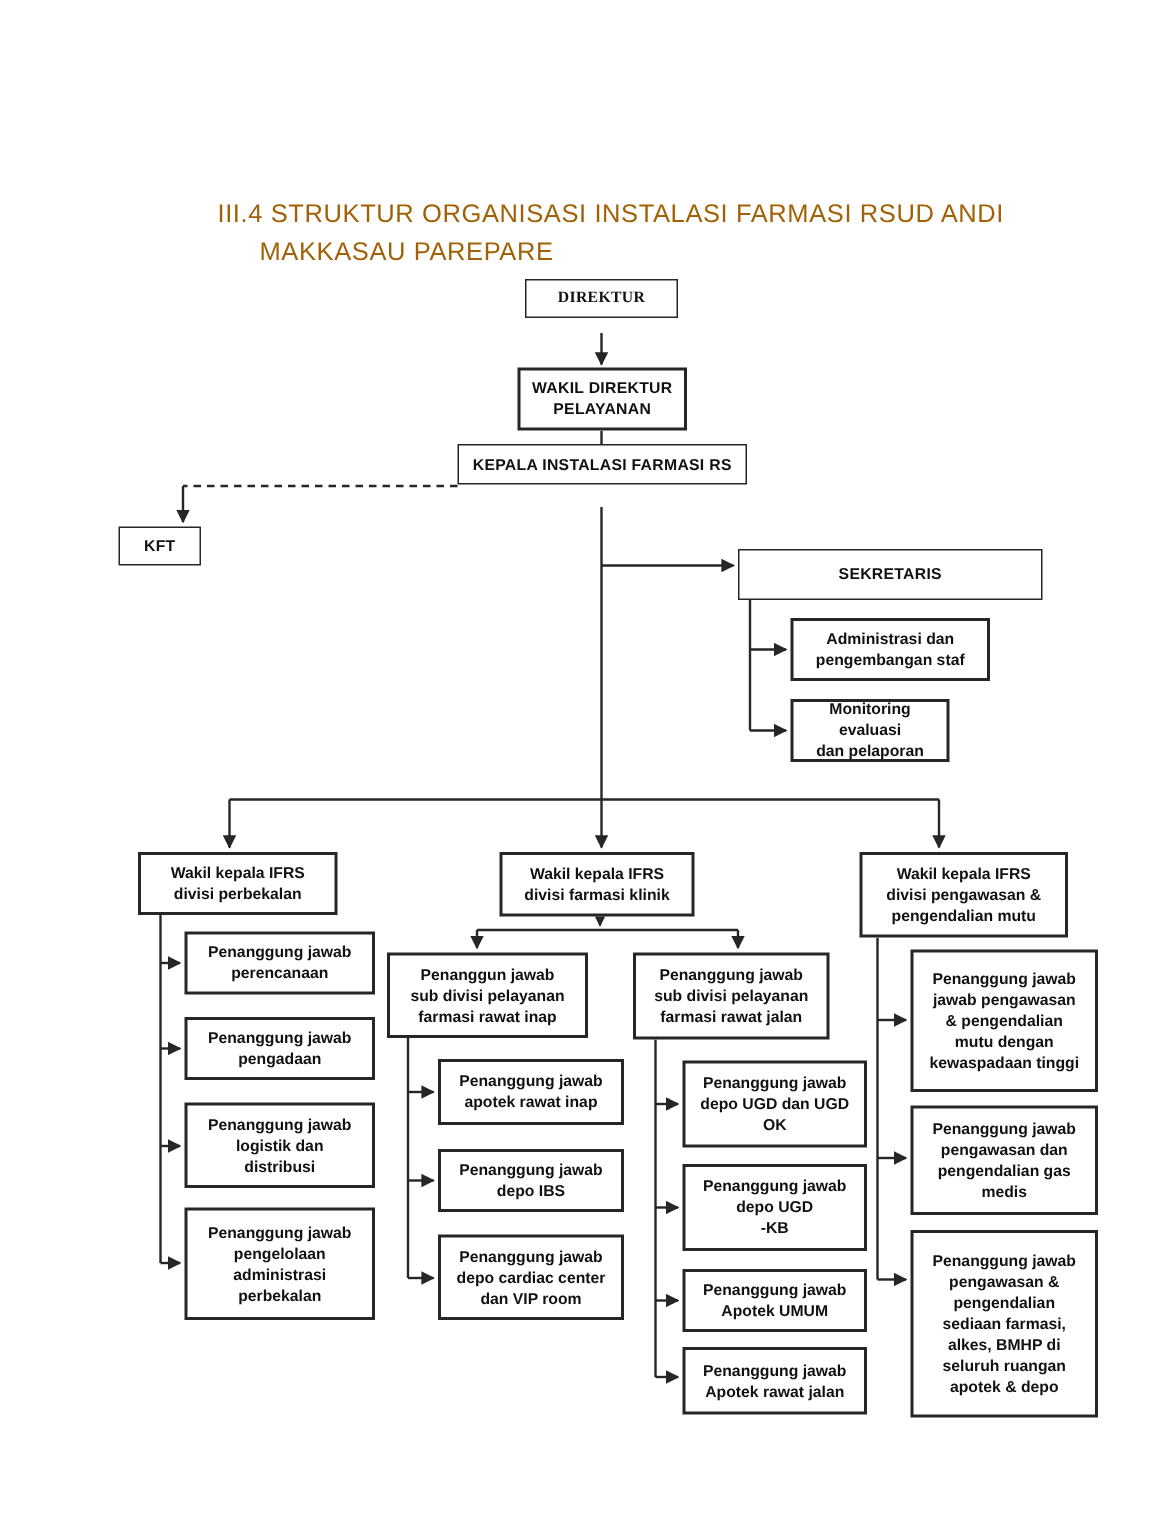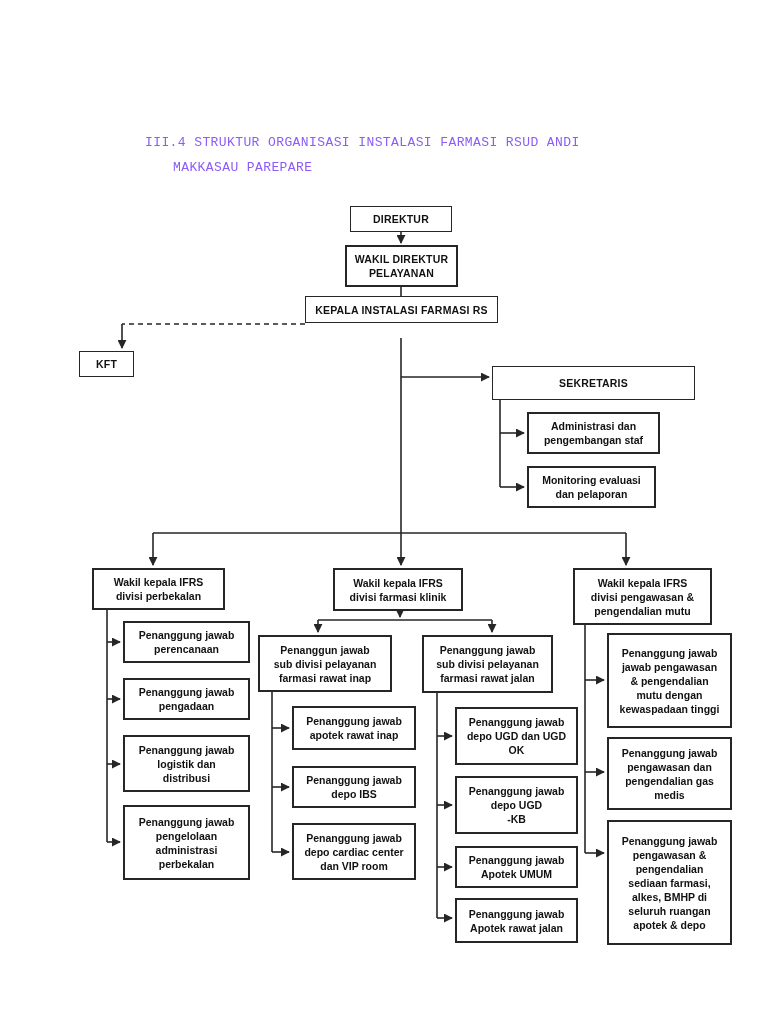--- a/index.html
+++ b/index.html
@@ -2,21 +2,21 @@
 <html><head>
 <meta charset="utf-8">
 <style>
   html,body{margin:0;padding:0;background:#ffffff;}
   #canvas{
     position:relative;width:768px;height:1024px;background:#ffffff;
     font-family:"Liberation Sans",sans-serif;overflow:hidden;
   }
   #title{
     position:absolute;left:145px;top:130px;
-    font-family:Liberation Mono, monospace;font-size:13px;color:#8b5cf6;
+    font-family:Liberation Sans, sans-serif;font-size:17px;color:#a16207;
     letter-spacing:0.4px;line-height:25px;
   }
   #title .t2{margin-left:28px;}
   svg.wires{position:absolute;left:0;top:0;z-index:1;}
   .node{
     position:absolute;z-index:2;background:#ffffff;border:2px solid #262626;
     display:flex;align-items:center;justify-content:center;text-align:center;
     font-weight:bold;font-size:10.5px;line-height:14px;color:#111111;
     white-space:pre-line;box-sizing:border-box;padding:2px 3px;
   }
@@ -80,30 +80,30 @@
       <line x1="437" y1="867" x2="452" y2="867" marker-end="url(#arr)"></line>
       <line x1="437" y1="918" x2="452" y2="918" marker-end="url(#arr)"></line>
 
       <line x1="585" y1="625" x2="585" y2="853"></line>
       <line x1="585" y1="680" x2="604" y2="680" marker-end="url(#arr)"></line>
       <line x1="585" y1="772" x2="604" y2="772" marker-end="url(#arr)"></line>
       <line x1="585" y1="853" x2="604" y2="853" marker-end="url(#arr)"></line>
     </g>
   </svg>
 
-  <div class="node caps" style="left:350px;top:206px;width:102px;height:26px;border-width:1.5px;">DIREKTUR</div>
+  <div class="node caps" style="left:350px;top:186px;width:102px;height:26px;border-width:1.5px;font-family:Liberation Serif, serif;">DIREKTUR</div>
   <div class="node caps" style="left:345px;top:245px;width:113px;height:42px;">WAKIL DIREKTUR
 PELAYANAN</div>
   <div class="node caps" style="left:305px;top:296px;width:193px;height:27px;border-width:1.5px;">KEPALA INSTALASI FARMASI RS</div>
   <div class="node caps" style="left:79px;top:351px;width:55px;height:26px;border-width:1.5px;">KFT</div>
 
   <div class="node caps" style="left:492px;top:366px;width:203px;height:34px;border-width:1.5px;">SEKRETARIS</div>
   <div class="node" style="left:527px;top:412px;width:133px;height:42px;">Administrasi dan
 pengembangan staf</div>
-  <div class="node" style="left:527px;top:466px;width:129px;height:42px;">Monitoring evaluasi
+  <div class="node" style="left:527px;top:466px;width:106px;height:42px;">Monitoring evaluasi
 dan pelaporan</div>
 
   <div class="node" style="left:92px;top:568px;width:133px;height:42px;">Wakil kepala IFRS
 divisi perbekalan</div>
   <div class="node" style="left:333px;top:568px;width:130px;height:43px;">Wakil kepala IFRS
 divisi farmasi klinik</div>
   <div class="node" style="left:573px;top:568px;width:139px;height:57px;">Wakil kepala IFRS
 divisi pengawasan &amp;
 pengendalian mutu</div>
 

